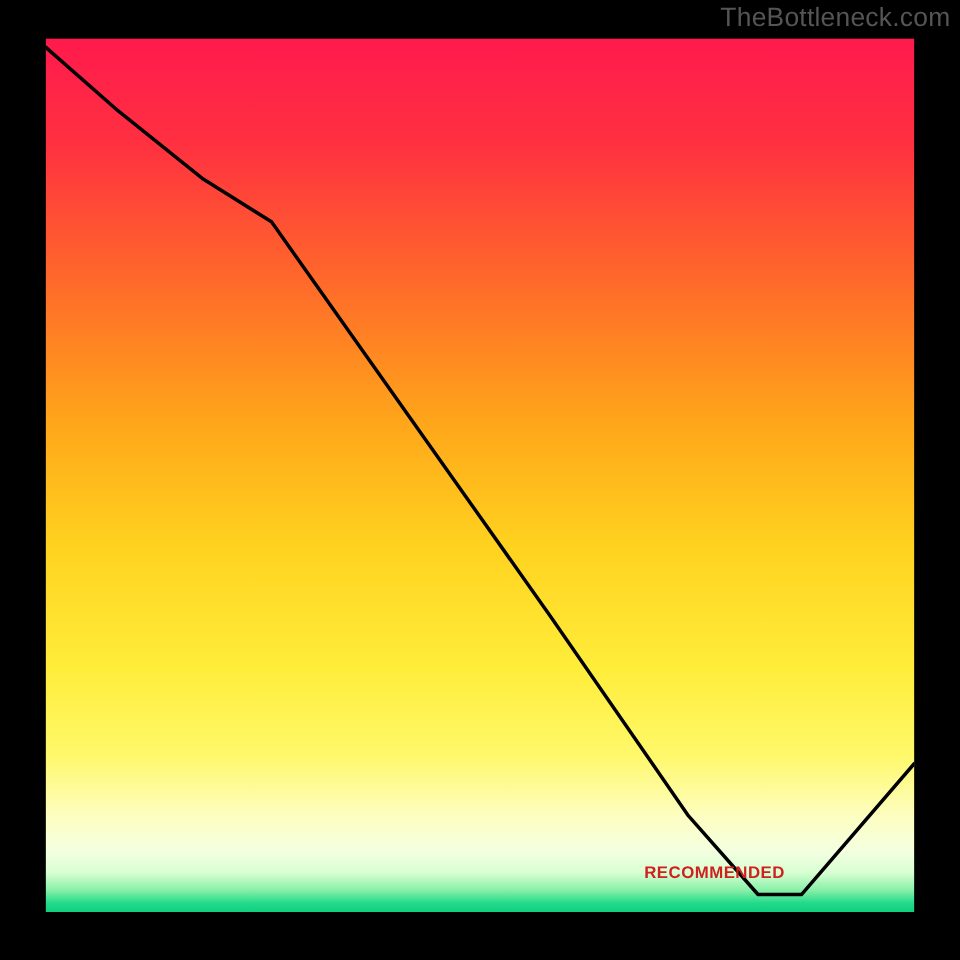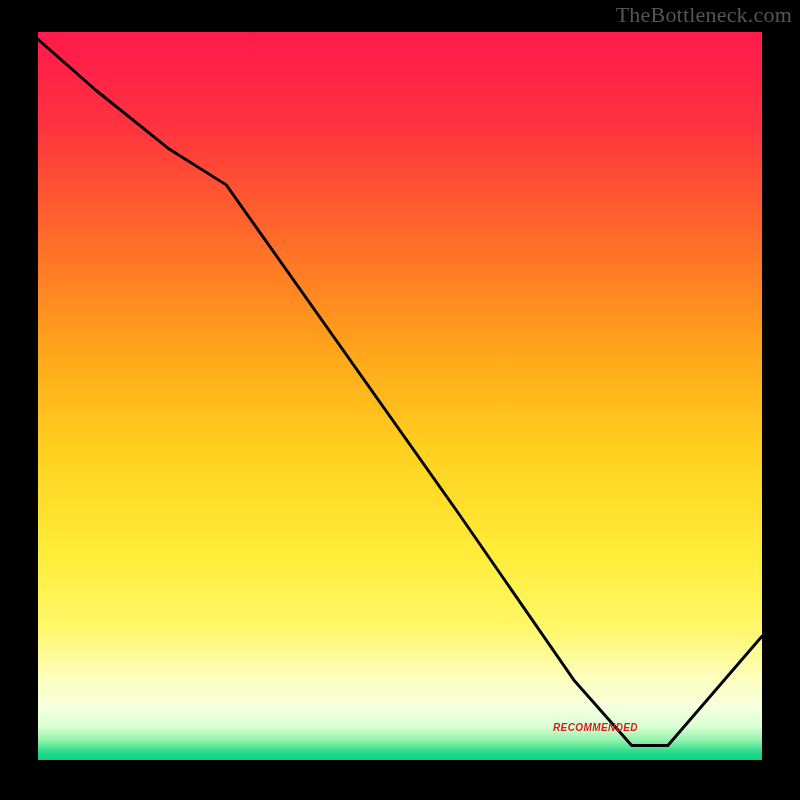--- a/index.html
+++ b/index.html
@@ -18,42 +18,40 @@
     background: #000;
   }
   .watermark {
     position: absolute;
     top: 2px;
     right: 8px;
     color: #555;
     font-size: 22px;
     font-weight: 500;
     letter-spacing: 0.2px;
-    font-family: Liberation Serif, serif;
   }
   
   .plot {
     position: absolute;
     left: 38px;
     top: 32px;
     width: 724px;   
     height: 728px;  
   }
   .plot svg {
     width: 100%;
     height: 100%;
     display: block;
   }
   .annotation {
     position: absolute;
-    font-size: 10px;
+    font-size: 14px;
     font-weight: 700;
     letter-spacing: 0.4px;
     white-space: nowrap;
-    font-style: italic;
   }
 </style>
 </head>
 <body>
 
 <div class="frame">
 
   <div class="watermark">TheBottleneck.com</div>
 
   <div class="plot">

